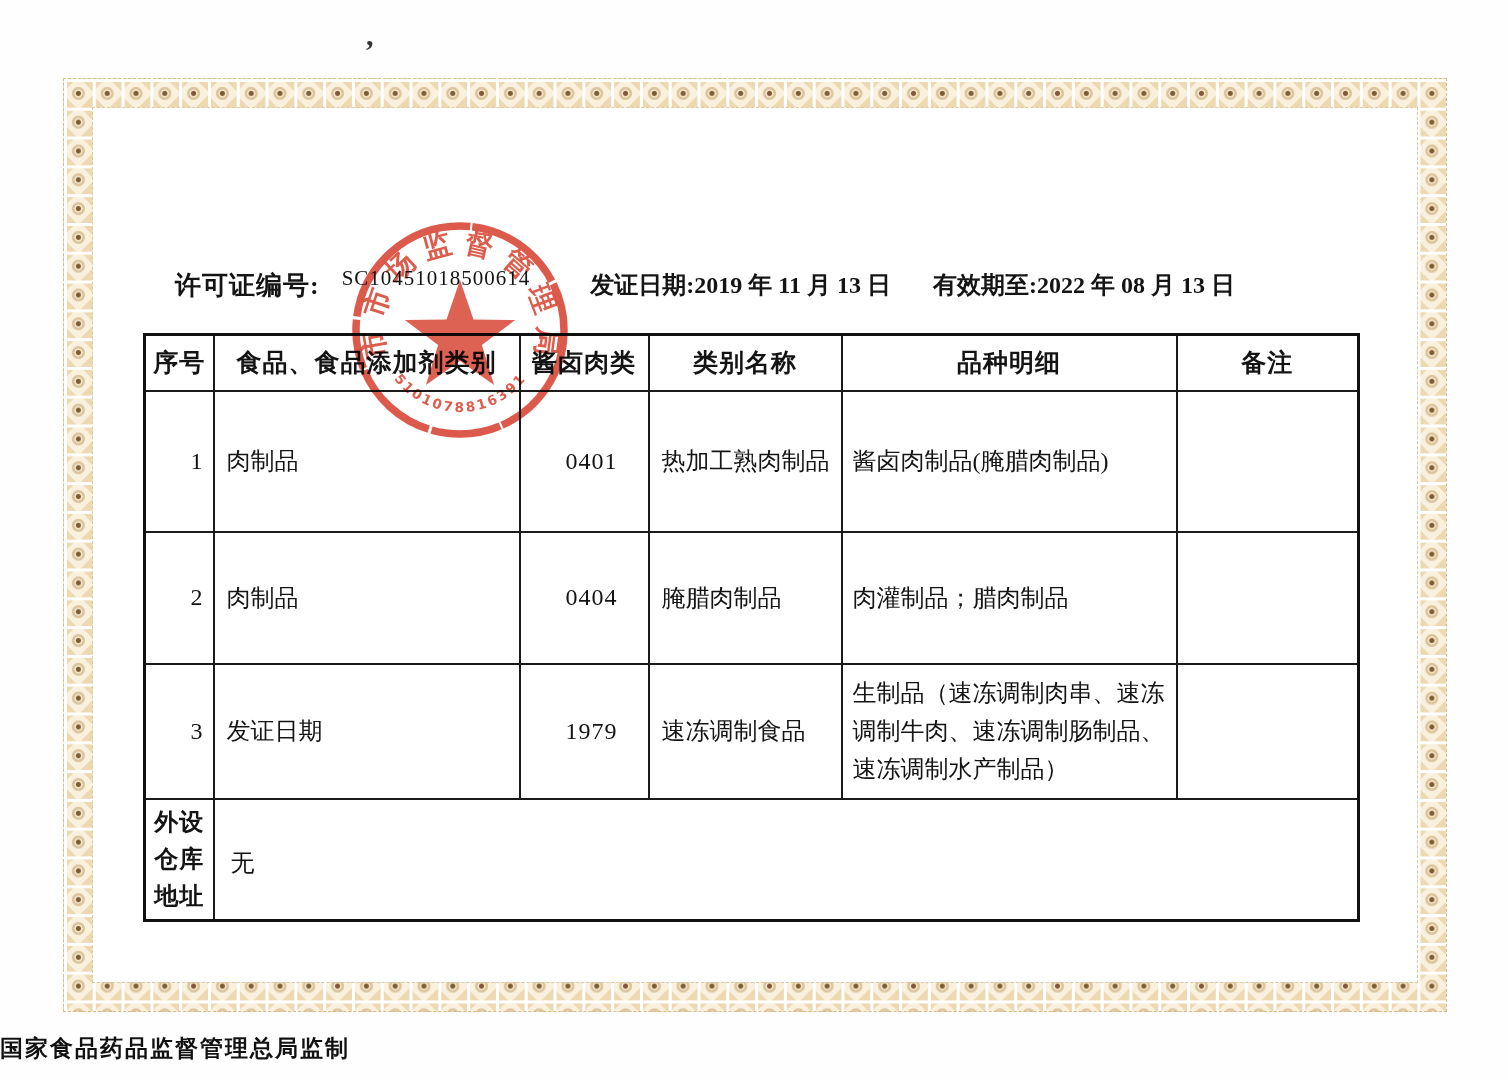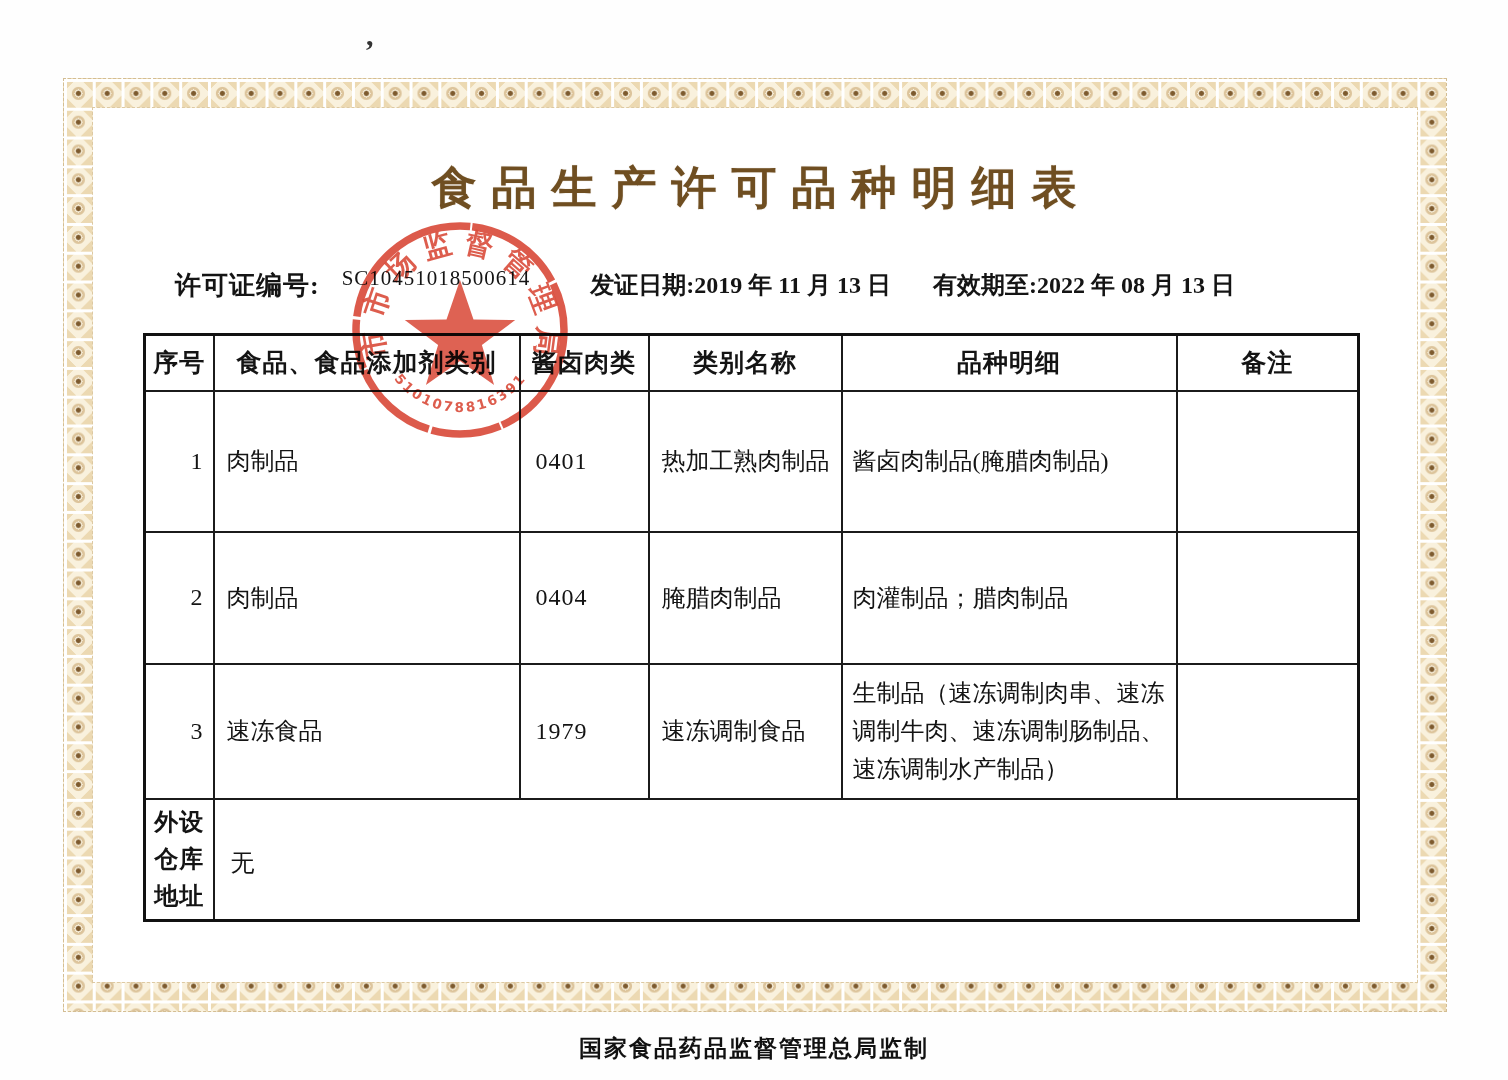--- a/index.html
+++ b/index.html
@@ -57,48 +57,47 @@
     background:transparent;
   }
   table.main-table th, table.main-table td {
     border:2px solid #1b1b1b; vertical-align:middle;
     font-size:24px; overflow:hidden;
   }
   table.main-table { border:3px solid #111; }
   tr.header-row th { height:56px; font-size:25px; font-weight:bold; text-align:center; letter-spacing:1px;border-radius:20px; }
   td.cell-no   { text-align:right; padding-right:10px; }
   td.cell-cat  { text-align:left; padding-left:12px;font-family:Liberation Mono, monospace; }
-  td.cell-code { text-align:left; padding-left:15px; letter-spacing:1px; }
+  td.cell-code { text-align:center; padding-left:15px; letter-spacing:1px; }
   td.cell-name { text-align:left; padding-left:12px; }
   td.cell-detail { text-align:left; padding:6px 8px 6px 10px; line-height:38px; vertical-align:middle; }
   td.cell-remark {}
   td.wh-label {
     font-size:27px; font-weight:bold; text-align:center;
     line-height:37px; padding:4px 2px; vertical-align:middle; letter-spacing:1px;
   }
   td.wh-value { vertical-align:top; text-align:left; padding:8px 0 0 16px; font-size:25px; }
 
   
   .doc-footer {
-    position:absolute; left:0; right:0; top:1033px; text-align:center;
+    position:absolute; left:0; right:0; top:1033px; 
     font-size:23px; font-weight:bold; letter-spacing:2px; color:#111;
   }
 </style>
 </head>
 <body>
 
 <div class="page">
 
   <span class="stray-mark">,</span>
 
   <div class="frame">
     <div class="frame-inner"></div>
   </div>
 
-  <div class="doc-title">食品生产许可品种明细表</div>
 
   <div class="license-line">
     <span class="lic-label">许可证编号:</span>
     <span class="lic-number">SC10451018500614</span>
     <span class="lic-issue">发证日期:2019 年 11 月 13 日</span>
     <span class="lic-valid">有效期至:2022 年 08 月 13 日</span>
   </div>
 
   <table class="main-table">
     <colgroup>
@@ -131,21 +130,21 @@
       <tr style="height:132px">
         <td class="cell-no">2</td>
         <td class="cell-cat">肉制品</td>
         <td class="cell-code">0404</td>
         <td class="cell-name">腌腊肉制品</td>
         <td class="cell-detail">肉灌制品；腊肉制品</td>
         <td class="cell-remark"></td>
       </tr>
       <tr style="height:135px">
         <td class="cell-no">3</td>
-        <td class="cell-cat">速冻食品</td>
+        <td class="cell-cat">发证日期</td>
         <td class="cell-code">1979</td>
         <td class="cell-name">速冻调制食品</td>
         <td class="cell-detail">生制品（速冻调制肉串、速冻调制牛肉、速冻调制肠制品、速冻调制水产制品）</td>
         <td class="cell-remark"></td>
       </tr>
       <tr style="height:122px">
         <td class="wh-label">
           <div>外设</div>
           <div>仓库</div>
           <div>地址</div>

